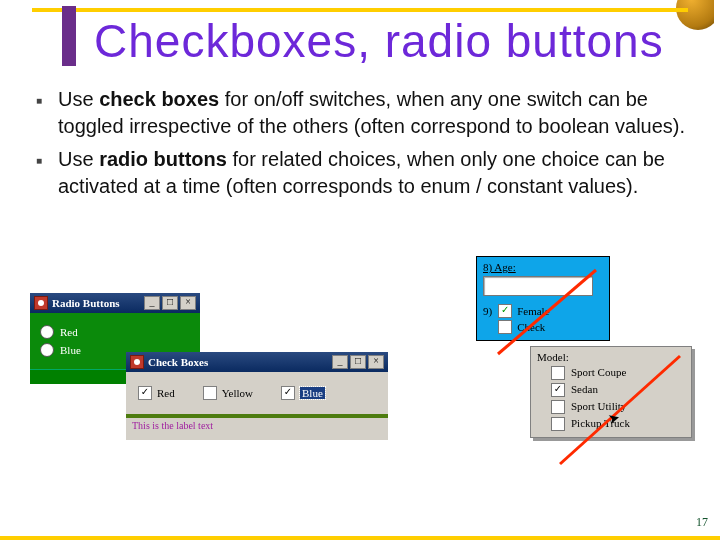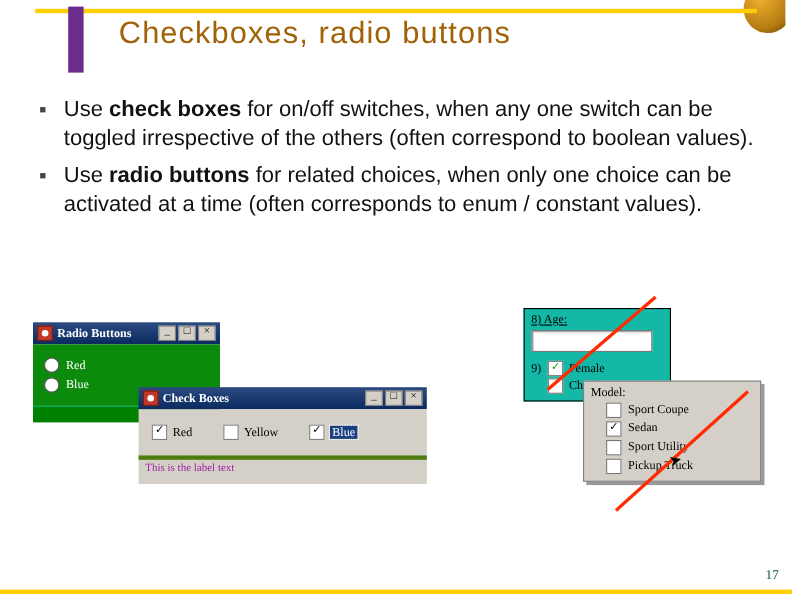--- a/index.html
+++ b/index.html
@@ -1,19 +1,19 @@
 <!DOCTYPE html>
 <html><head>
 <meta charset="utf-8">
 <style>
   html,body{margin:0;padding:0;width:720px;height:540px;background:#fff;font-family:Verdana,Geneva,sans-serif;overflow:hidden;position:relative}
   .slide{position:relative;width:720px;height:540px}
   .topbar{position:absolute;left:32px;top:8px;width:656px;height:4px;background:#ffce00}
   .leftbar{position:absolute;left:62px;top:6px;width:14px;height:60px;background:#6a2d8a}
-  .title{position:absolute;left:108px;top:14px;font-size:28px;color:#a16207;letter-spacing:1px}
+  .title{position:absolute;left:94px;top:14px;font-size:46px;color:#6d28d9;letter-spacing:1px}
   .list{position:absolute;left:36px;top:86px;right:30px;font-size:20px;line-height:1.35;color:#111}
   .li{display:flex;margin-bottom:6px}
   .bul{flex:0 0 22px;font-size:10px;color:#444;margin-top:8px}
   .li .txt b{font-weight:700}
   .radio-win{position:absolute;left:30px;top:293px;width:170px}
   .tb{display:flex;align-items:center;background:linear-gradient(#2a4a80,#0a2a60);color:#fff;height:20px;font:700 11px Tahoma;padding:0 4px}
   .tb .ic{width:14px;height:14px;margin-right:4px;background:#c0392b;border:1px solid #7a1a10;box-sizing:border-box;display:flex}
   .tb .ic i{margin:auto;width:6px;height:6px;border-radius:50%;background:#fff}
   .tb .sp{flex:1}
   .wbtn{width:16px;height:14px;margin-left:2px;background:#d4d0c8;border:1px solid #808080;box-sizing:border-box;font:10px Tahoma;line-height:10px;text-align:center;color:#000}
@@ -23,21 +23,21 @@
   .rcirc .dot{margin:auto;width:6px;height:6px;border-radius:50%;background:#000}
   .ropt.sel{background:#163b7a;color:#fff;padding:1px 0}
   .ropt.sel .lab{outline:1px dotted #fff;padding:0 2px}
   .radio-sb{height:14px;background:#008000;border-top:1px solid #0a6}
   .check-win{position:absolute;left:126px;top:352px;width:262px}
   .check-body{background:#d4d0c8;padding:14px 12px;font:11px Tahoma;color:#000;display:flex;gap:28px}
   .copt{display:flex;align-items:center}
   .cbox{width:12px;height:12px;background:#fff;border:1px solid #808080;margin-right:5px;font:10px/10px Tahoma;text-align:center}
   .copt.sel .clab{background:#1a3e82;color:#fff;outline:1px dotted #fff;padding:0 2px}
   .check-sb{height:18px;background:#d4d0c8;border-top:4px solid #4d7c0f;font:10px Tahoma;color:#a020a0;padding:2px 6px}
-  .form1{position:absolute;right:110px;top:280px;width:120px;background:#14b8a6;border:1px solid #000;font:11px "Times New Roman";padding:4px 6px 6px}
+  .form1{position:absolute;right:110px;top:256px;width:120px;background:#0ea5e9;border:1px solid #000;font:11px "Times New Roman";padding:4px 6px 6px}
   .form1 .hdr{text-decoration:underline}
   .form1 input.txtf{width:104px;height:16px;margin:3px 0 6px;border:1px solid #777;box-shadow:inset 1px 1px 1px #aaa}
   .form1 .row{display:flex;align-items:center;margin-top:2px}
   .form1 .num{margin-right:6px}
   .fc{width:12px;height:12px;background:#fff;border:1px solid #777;margin-right:5px;font:10px/10px Tahoma;text-align:center;color:#090}
   .slash1{position:absolute;right:118px;top:266px;width:110px;height:94px;pointer-events:none}
   .form2{position:absolute;right:28px;top:346px;width:148px;background:#d4d0c8;border:1px solid #808080;font:11px Tahoma;padding:4px 6px 6px;box-shadow:3px 3px 0 #999}
   .form2 .lbl{}
   .form2 .opt{display:flex;align-items:flex-start;margin:3px 0 0 14px}
   .sq{width:12px;height:12px;background:#fff;border:1px solid #777;margin-right:6px;font:10px/10px Tahoma;text-align:center}

